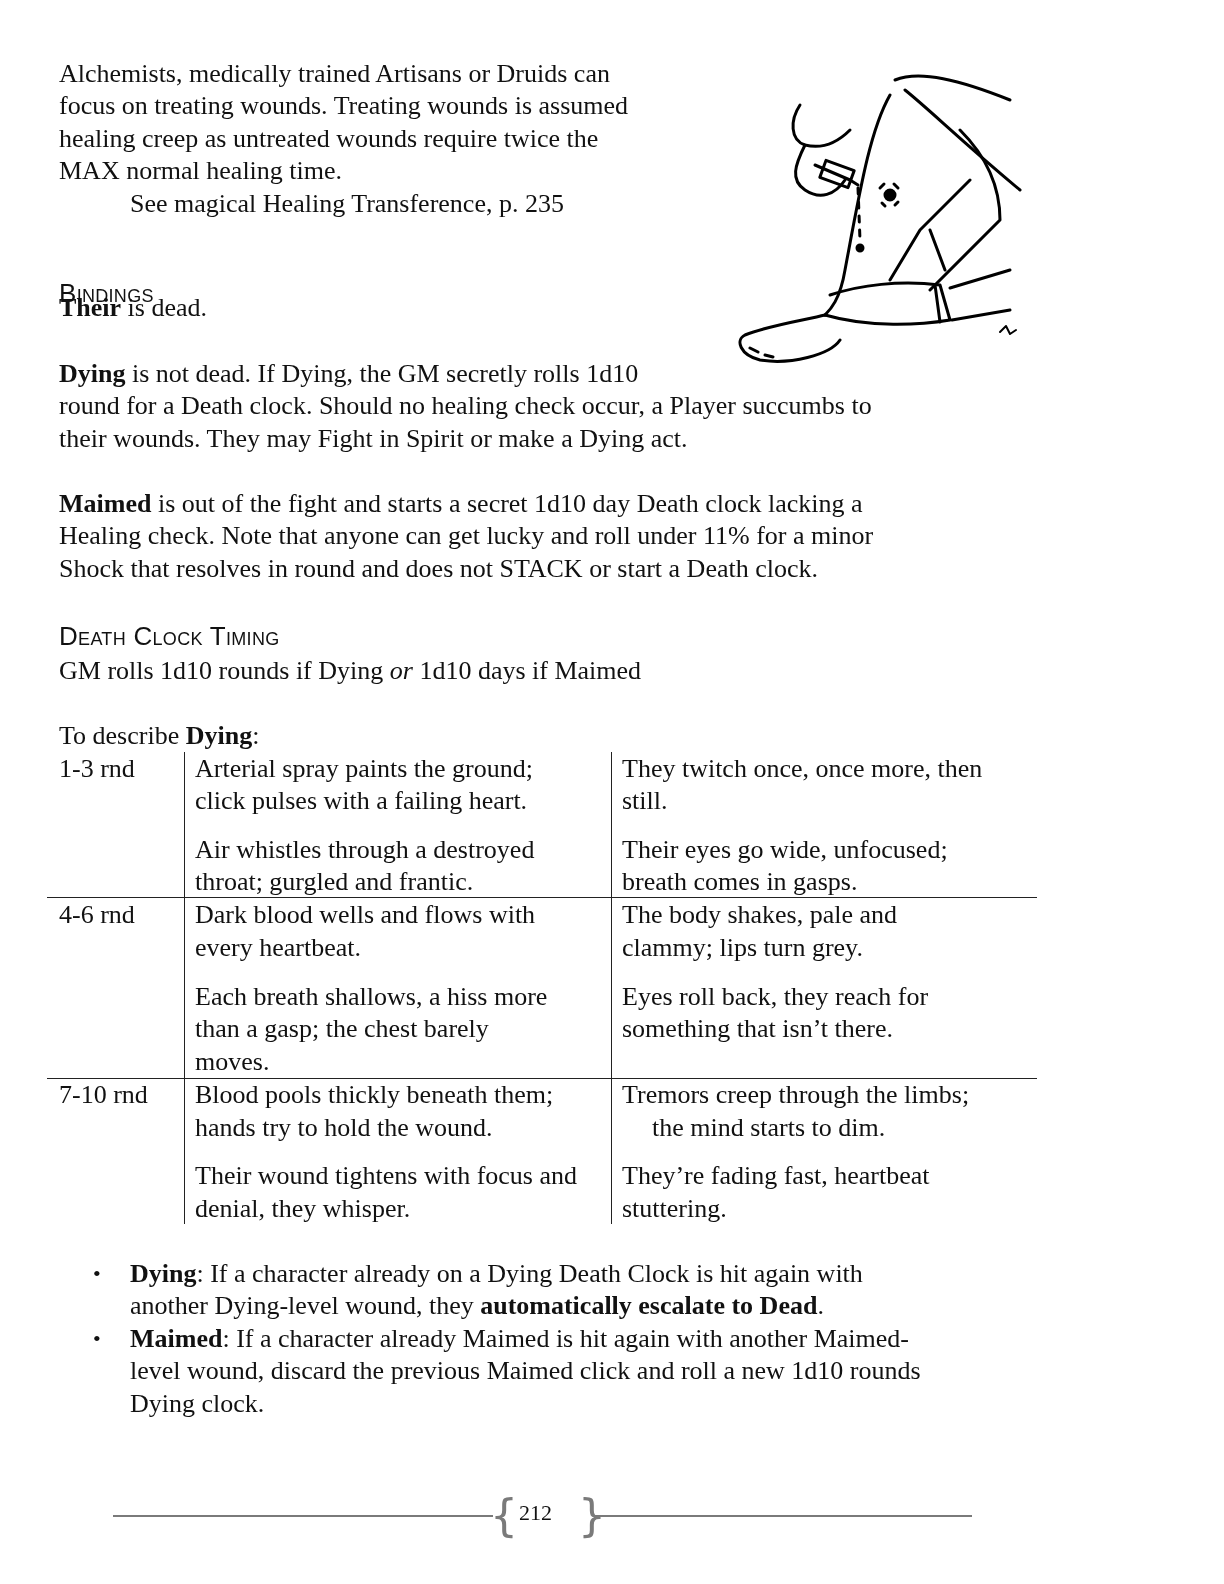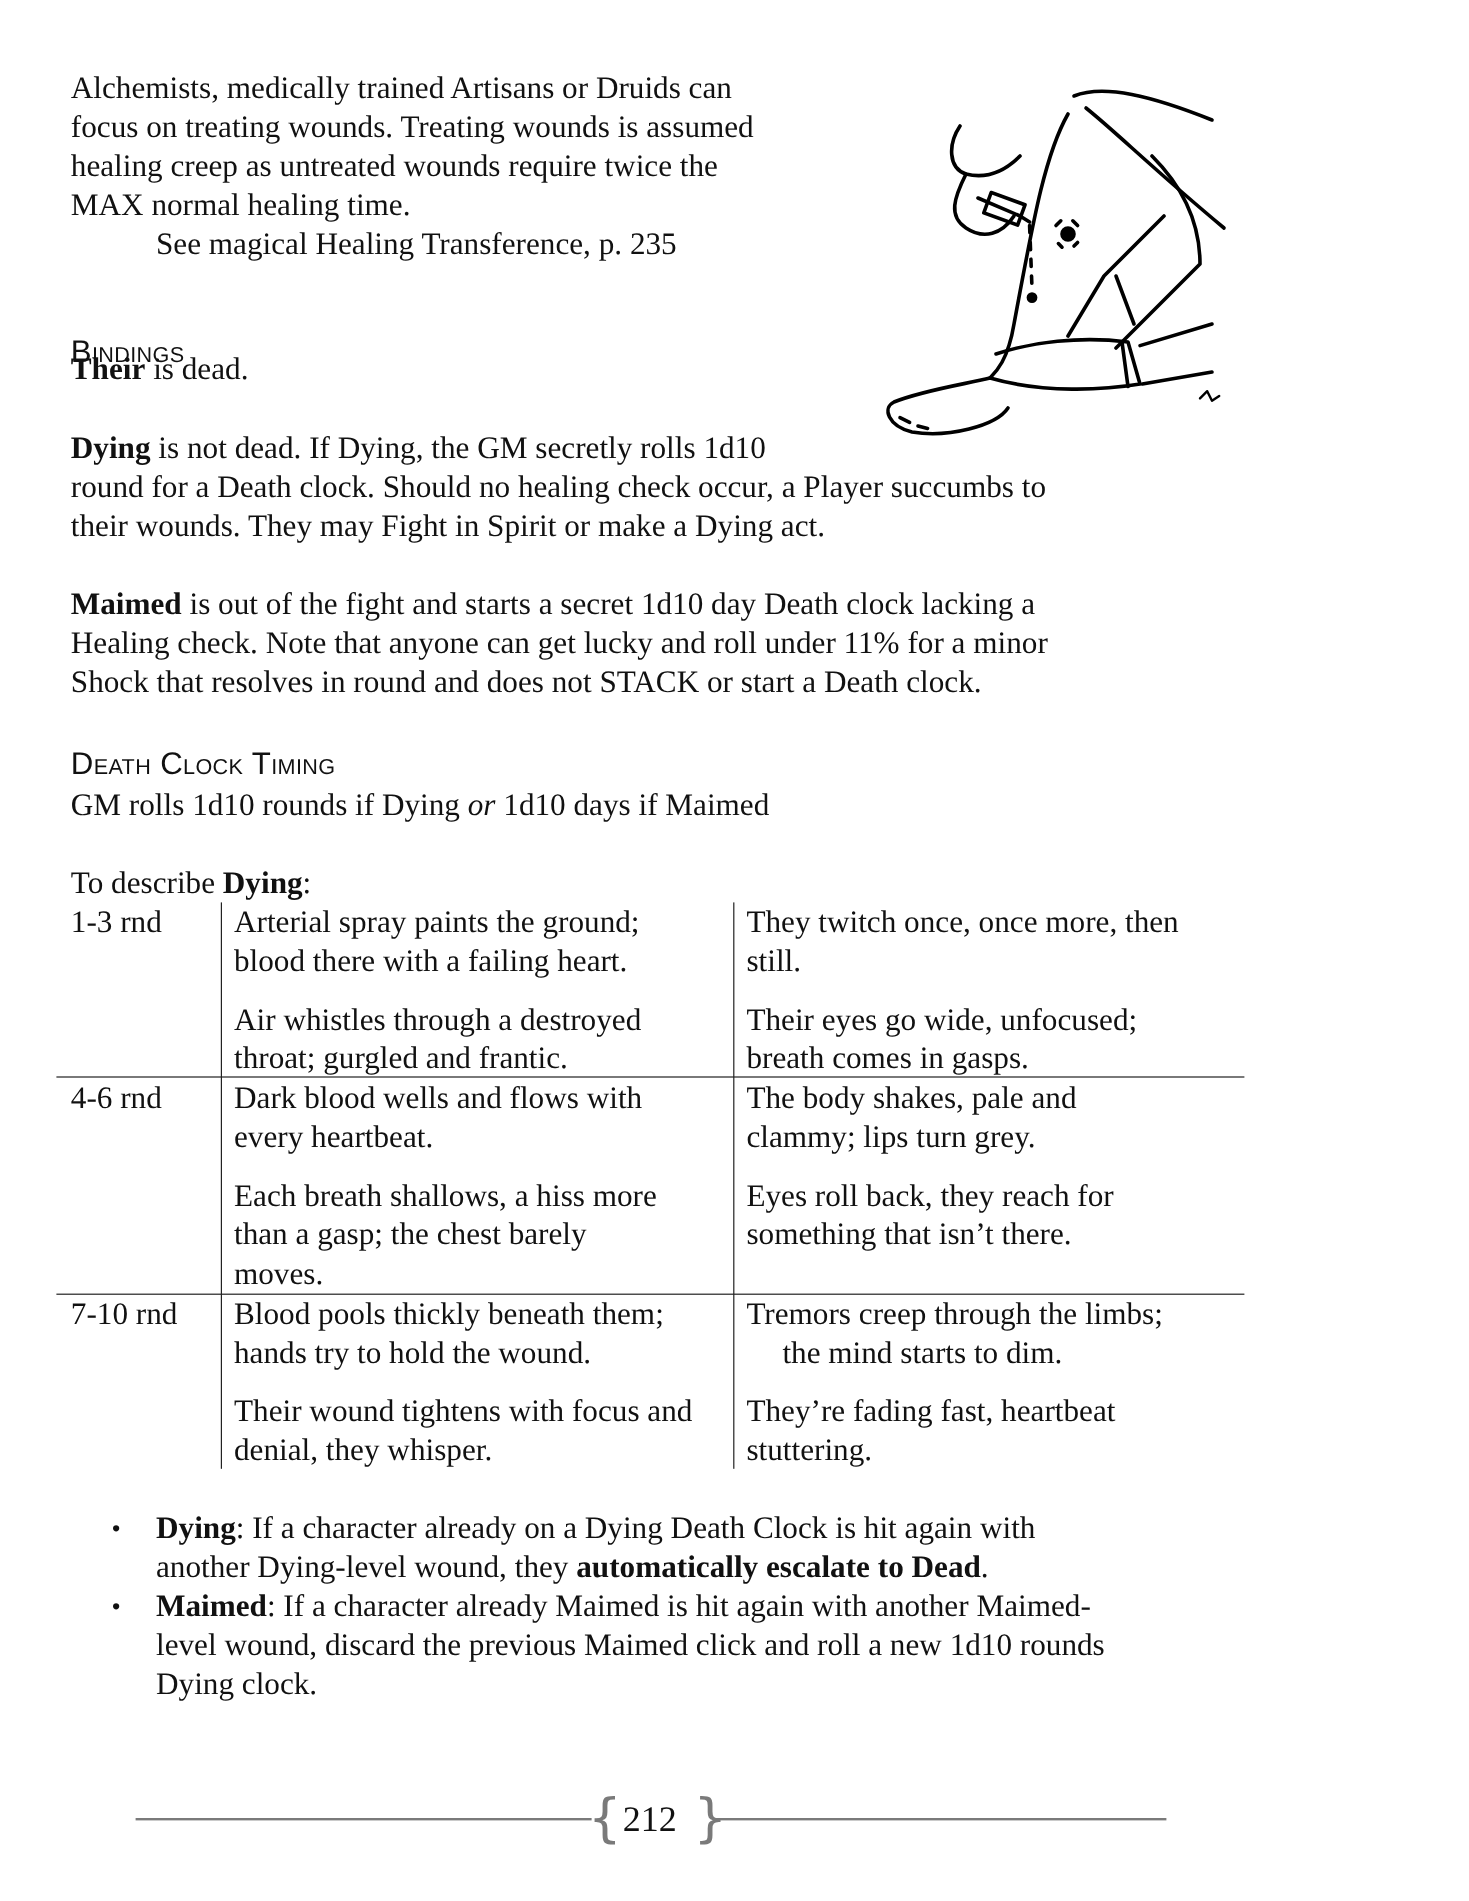--- a/index.html
+++ b/index.html
@@ -21,21 +21,21 @@
   .tbl-vline { position: absolute; width: 1px; background: #222; }
   .tbl-hline { position: absolute; height: 1px; background: #222; left: 47px; width: 990px; }
   .cell { position: absolute; line-height: 32.5px; white-space: nowrap; text-align: center; }
 
   
   .bullet-dot { position: absolute; left: 93px; font-size: 22px; line-height: 32.5px; }
   .bullet-line { position: absolute; left: 130px; white-space: nowrap; line-height: 32.5px; }
 
   
   .footer-rule { position: absolute; height: 2px; background: #7a7a7a; top: 1515px; }
-  .page-num { position: absolute; left: 519px; top: 1500px; font-size: 30px; color: #111; }
+  .page-num { position: absolute; left: 519px; top: 1500px; font-size: 22px; color: #111; }
   .bracket { position: absolute; top: 1494px; font-size: 44px; color: #7a7a7a; font-family: "DejaVu Sans", sans-serif; line-height: 44px; }
 </style>
 </head>
 <body>
 
 <div>
   <div class="line" style="top:58px">Alchemists, medically trained Artisans or Druids can</div>
   <div class="line" style="top:90px">focus on treating wounds. Treating wounds is assumed</div>
   <div class="line" style="top:123px">healing creep as untreated wounds require twice the</div>
   <div class="line" style="top:155px">MAX normal healing time.</div>
@@ -94,21 +94,21 @@
 
 <div>
   <div class="tbl-vline" style="left:184px; top:752px; height:472px"></div>
   <div class="tbl-vline" style="left:611px; top:752px; height:472px"></div>
   <div class="tbl-hline" style="top:897px"></div>
   <div class="tbl-hline" style="top:1078px"></div>
 
   <div>
     <div class="cell" style="left:59px; top:753px">1-3 rnd</div>
     <div class="cell" style="left:195px; top:753px">Arterial spray paints the ground;</div>
-    <div class="cell" style="left:195px; top:785px">blood there with a failing heart.</div>
+    <div class="cell" style="left:195px; top:785px">click pulses with a failing heart.</div>
     <div class="cell" style="left:622px; top:753px">They twitch once, once more, then</div>
     <div class="cell" style="left:622px; top:785px">still.</div>
     <div class="cell" style="left:195px; top:834px">Air whistles through a destroyed</div>
     <div class="cell" style="left:195px; top:866px">throat; gurgled and frantic.</div>
     <div class="cell" style="left:622px; top:834px">Their eyes go wide, unfocused;</div>
     <div class="cell" style="left:622px; top:866px">breath comes in gasps.</div>
   </div>
 
   <div>
     <div class="cell" style="left:59px; top:899px">4-6 rnd</div>

